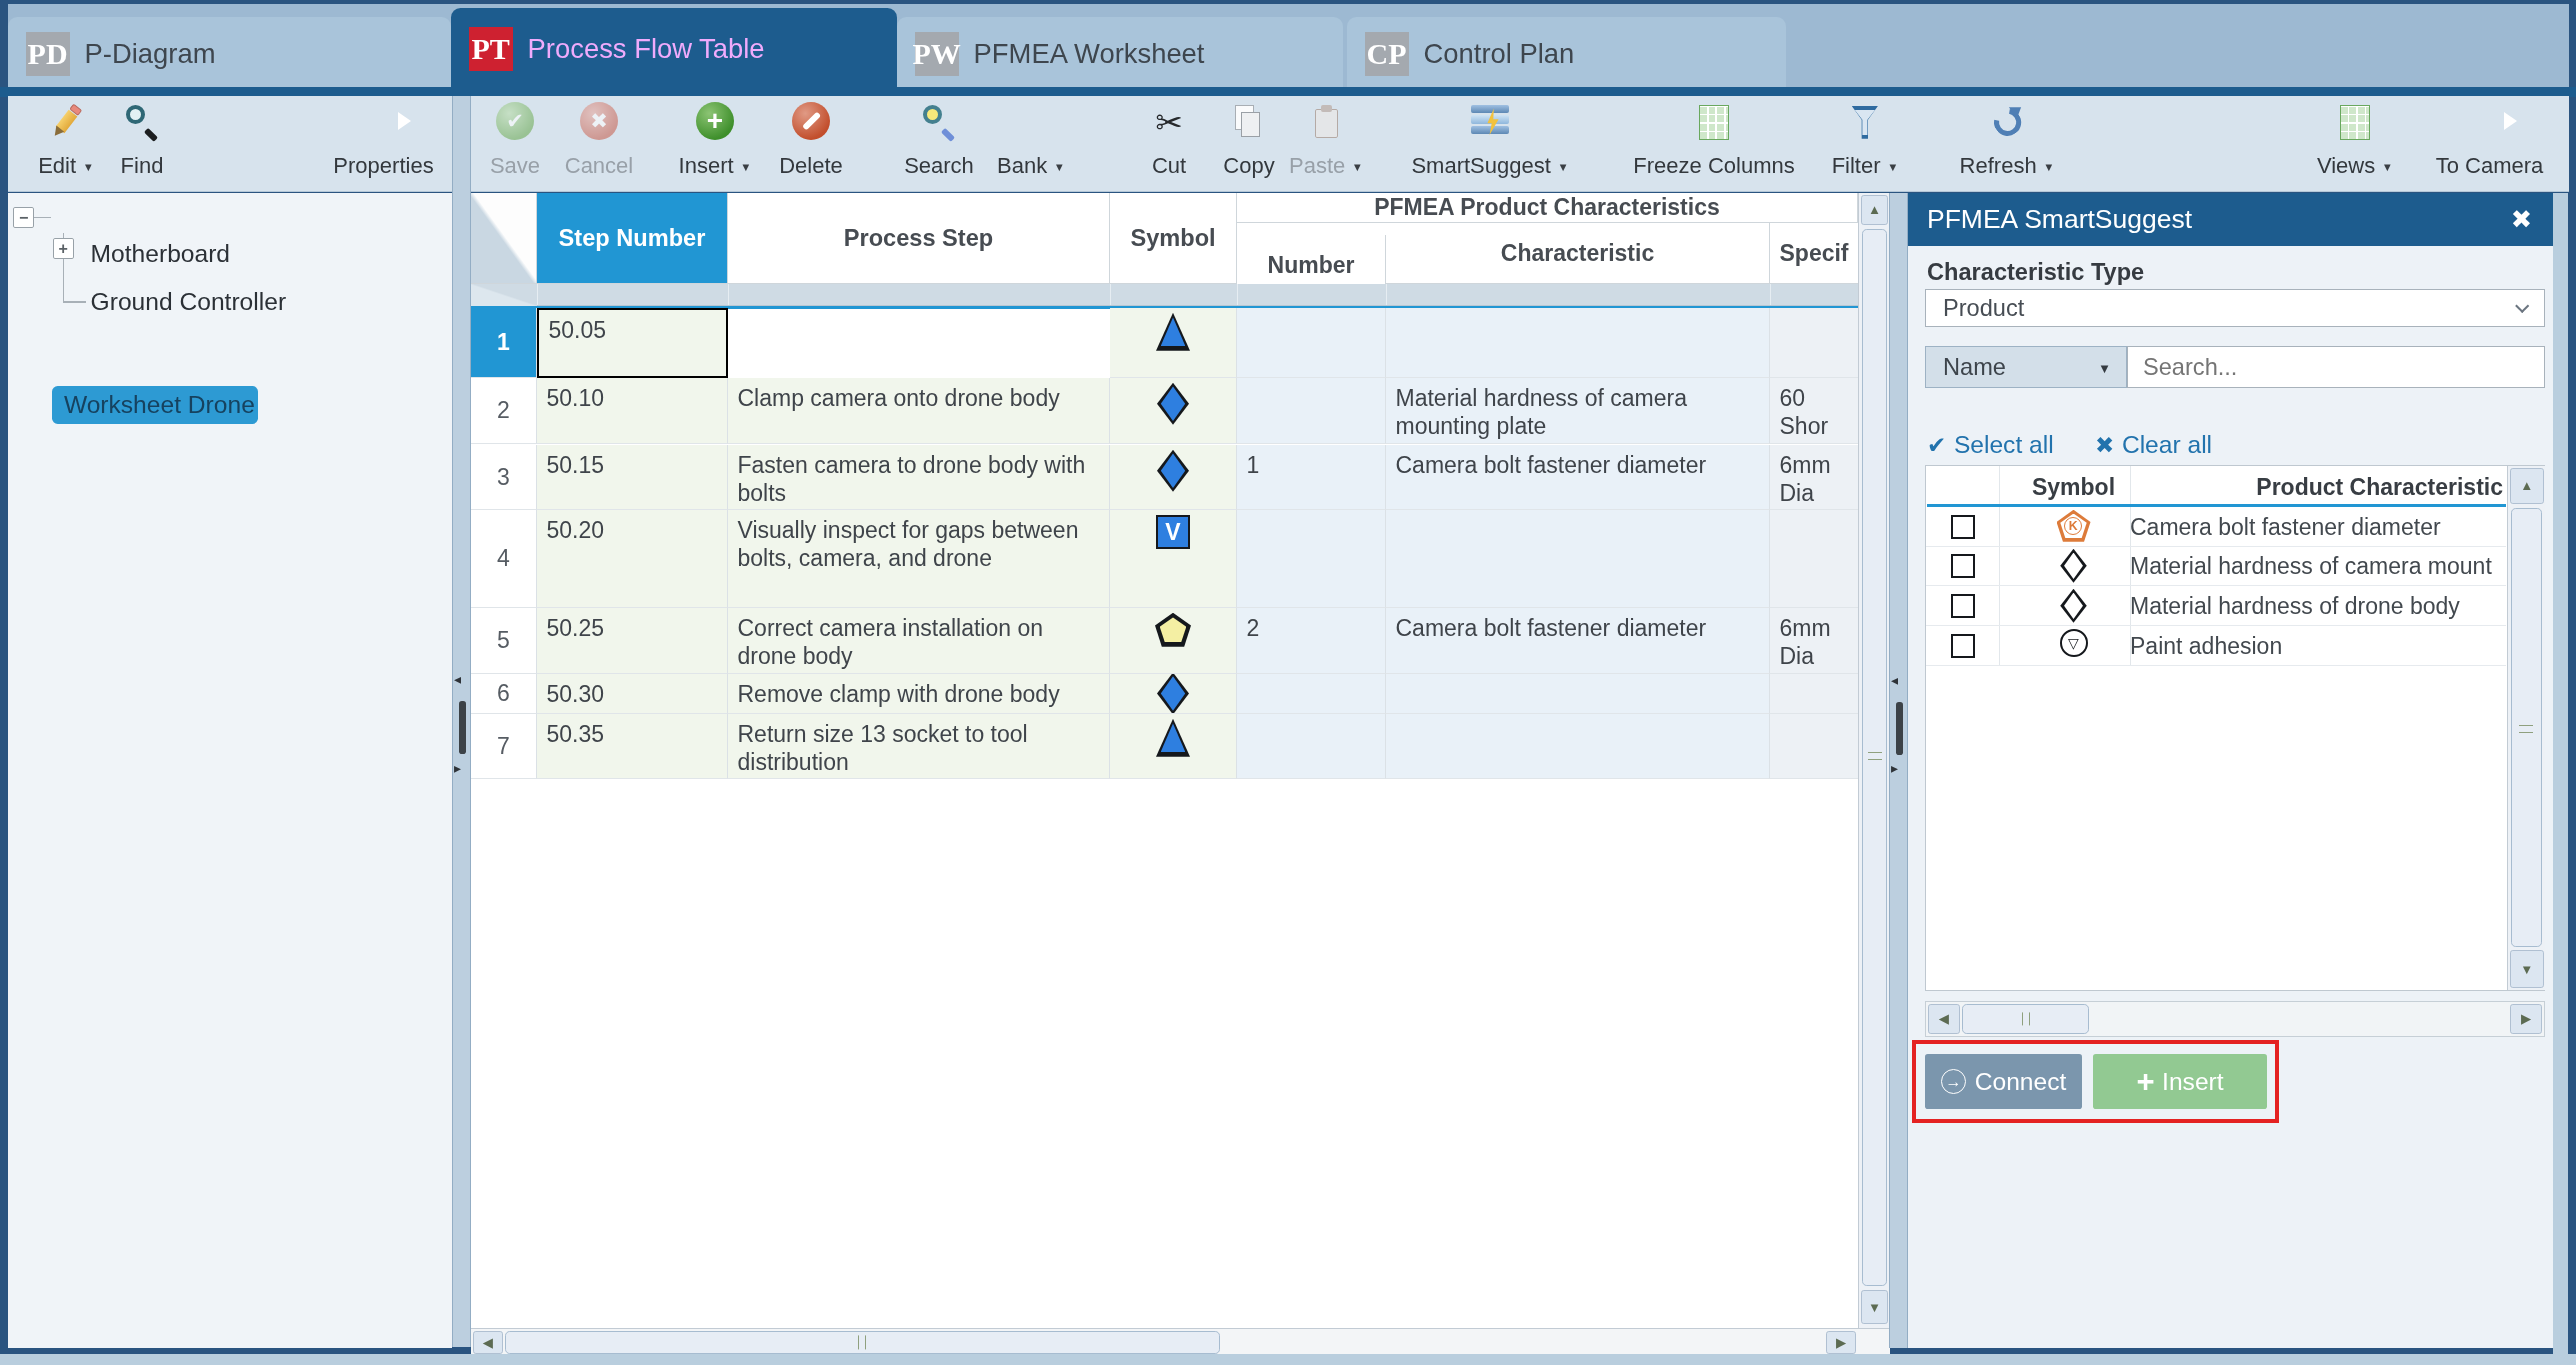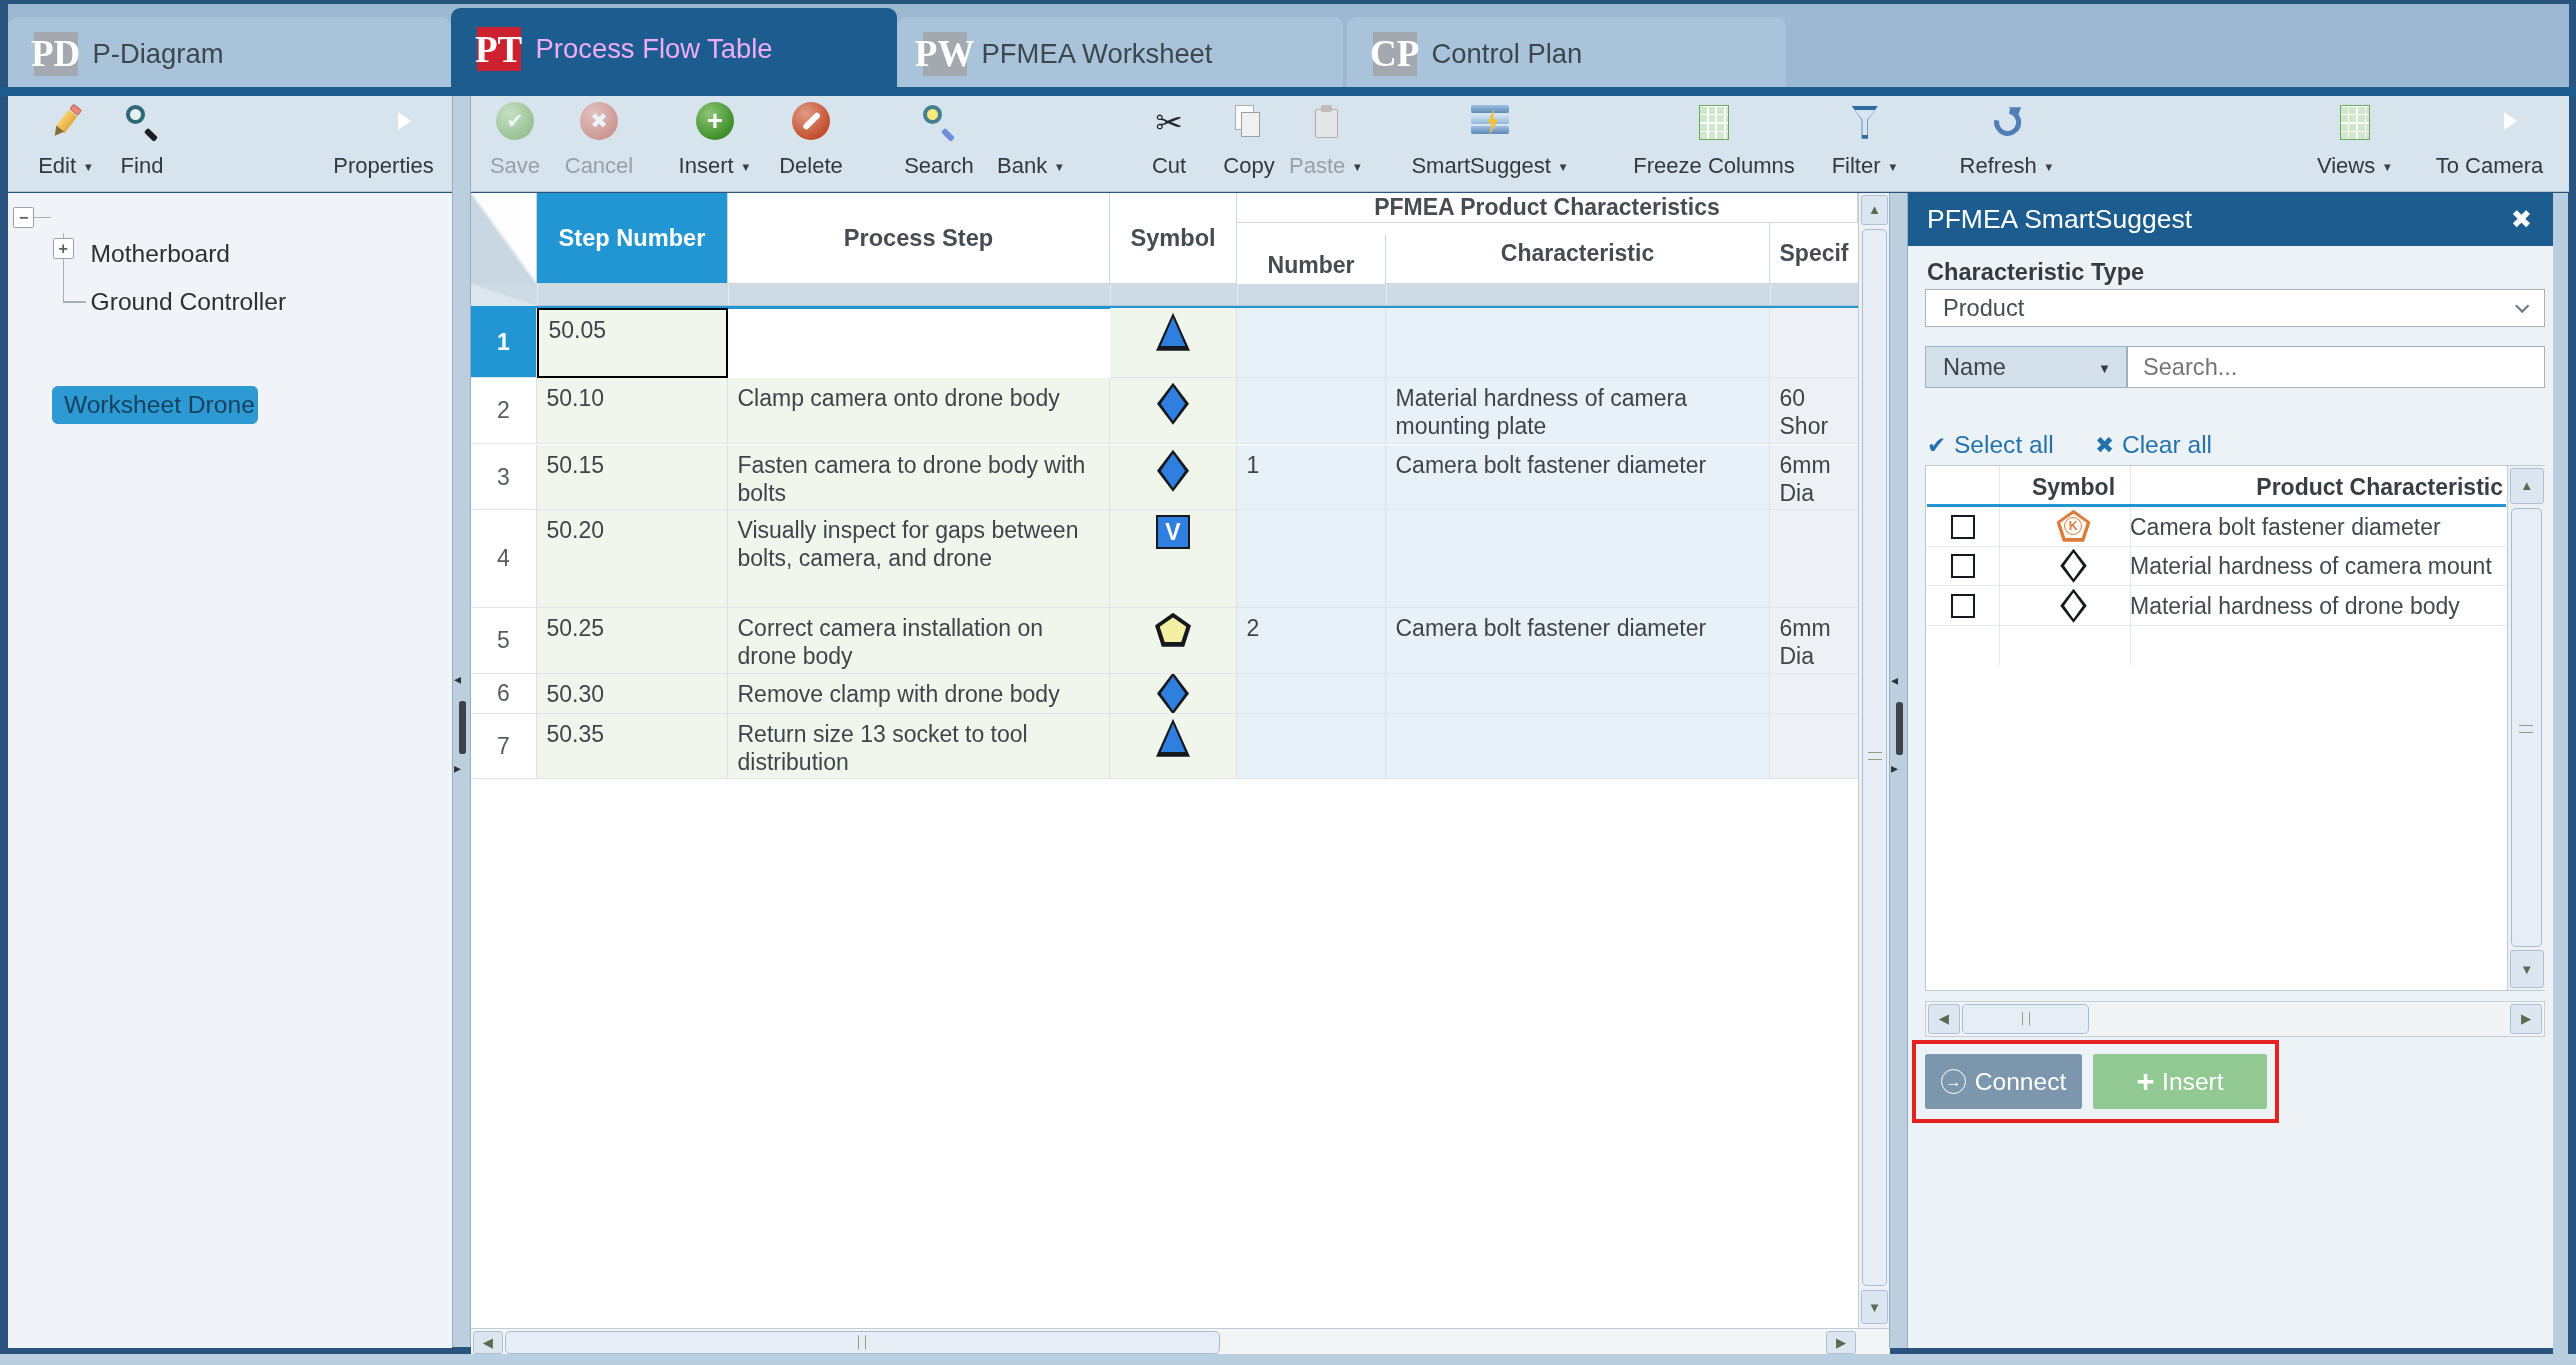--- a/index.html
+++ b/index.html
@@ -5,22 +5,22 @@
   html,body{margin:0;padding:0}
   body{font-family:"Liberation Sans","DejaVu Sans",sans-serif;background:#2a5480}
   *{box-sizing:border-box}
   #root{position:relative;width:2576px;height:1366px;background:#2a5480;overflow:hidden}
   .a{position:absolute}
 
   
   #tabbar{left:7.6px;top:3.8px;width:2561px;height:83px;background:#9db9d2}
   .tab{top:13.2px;height:74px;background:#a9c4da;border-radius:9.5px 9.5px 0 0;display:flex;align-items:center;cursor:default}
   .tab.active{top:3.8px;height:83px;background:#1d5c8e}
-  .badge{width:44px;height:44px;margin-left:26px;display:flex;align-items:center;justify-content:center;
-         font-family:"Liberation Serif","DejaVu Serif",serif;font-weight:bold;font-size:37px;color:#fff;background:#a4a9af}
+  .badge{width:44px;height:44px;margin-left:18px;display:flex;align-items:center;justify-content:center;
+         font-family:"Liberation Serif","DejaVu Serif",serif;font-weight:bold;font-size:30px;color:#fff;background:#a4a9af}
   .tab.active .badge{background:#ce2130}
   .tablabel{margin-left:15px;font-size:27.4px;color:#3e464e}
   .tab.active .tablabel{color:#f0abfc}
   #tabstrip{left:0;top:87px;width:2576px;height:9.5px;background:#1d5c8e}
 
   
   #toolbar{left:7.6px;top:96px;width:2561px;height:96px;background:#d7e3ed;border-bottom:1.9px solid #b5c8d8}
   .tbitem{top:102px;height:85px;text-align:center;cursor:default}
   .tblabel{position:absolute;left:0;right:0;top:51px;font-size:22px;color:#33383d;white-space:nowrap}
   .caret{font-size:11.3px;color:#3a3f44;margin-left:6.6px;vertical-align:middle}
@@ -496,20 +496,29 @@
       </div>
       <div class="plrow" style="top:120px">
         <span class="ckb"></span>
         <span class="symwrap">
             <span class="sym sym-diamond-outline">
               <span class="in"></span>
             </span>
           </span>
         <span class="pltext">Material hardness of drone body</span>
       </div>
+      <div class="plrow" style="top:160px">
+        <span class="ckb"></span>
+        <span class="symwrap">
+            <span class="sym sym-circle-triangle">
+              <span class="in"></span>
+            </span>
+          </span>
+        <span class="pltext">Paint adhesion</span>
+      </div>
 
       <div class="a sbtrack" style="left:581px;top:0;width:38px;height:524px;border-left:0.9px solid #c2cbd4">
         <div class="sbbtn" style="left:1.9px;top:1.9px;width:34px;height:36px">▲</div>
         <div class="sbthumb" style="left:2.8px;top:42px;width:31px;height:439px">
             <span class="griph" style="top:216px"></span>
           </div>
         <div class="sbbtn" style="left:1.9px;top:484px;width:34px;height:38px">▼</div>
       </div>
     </div>
 

